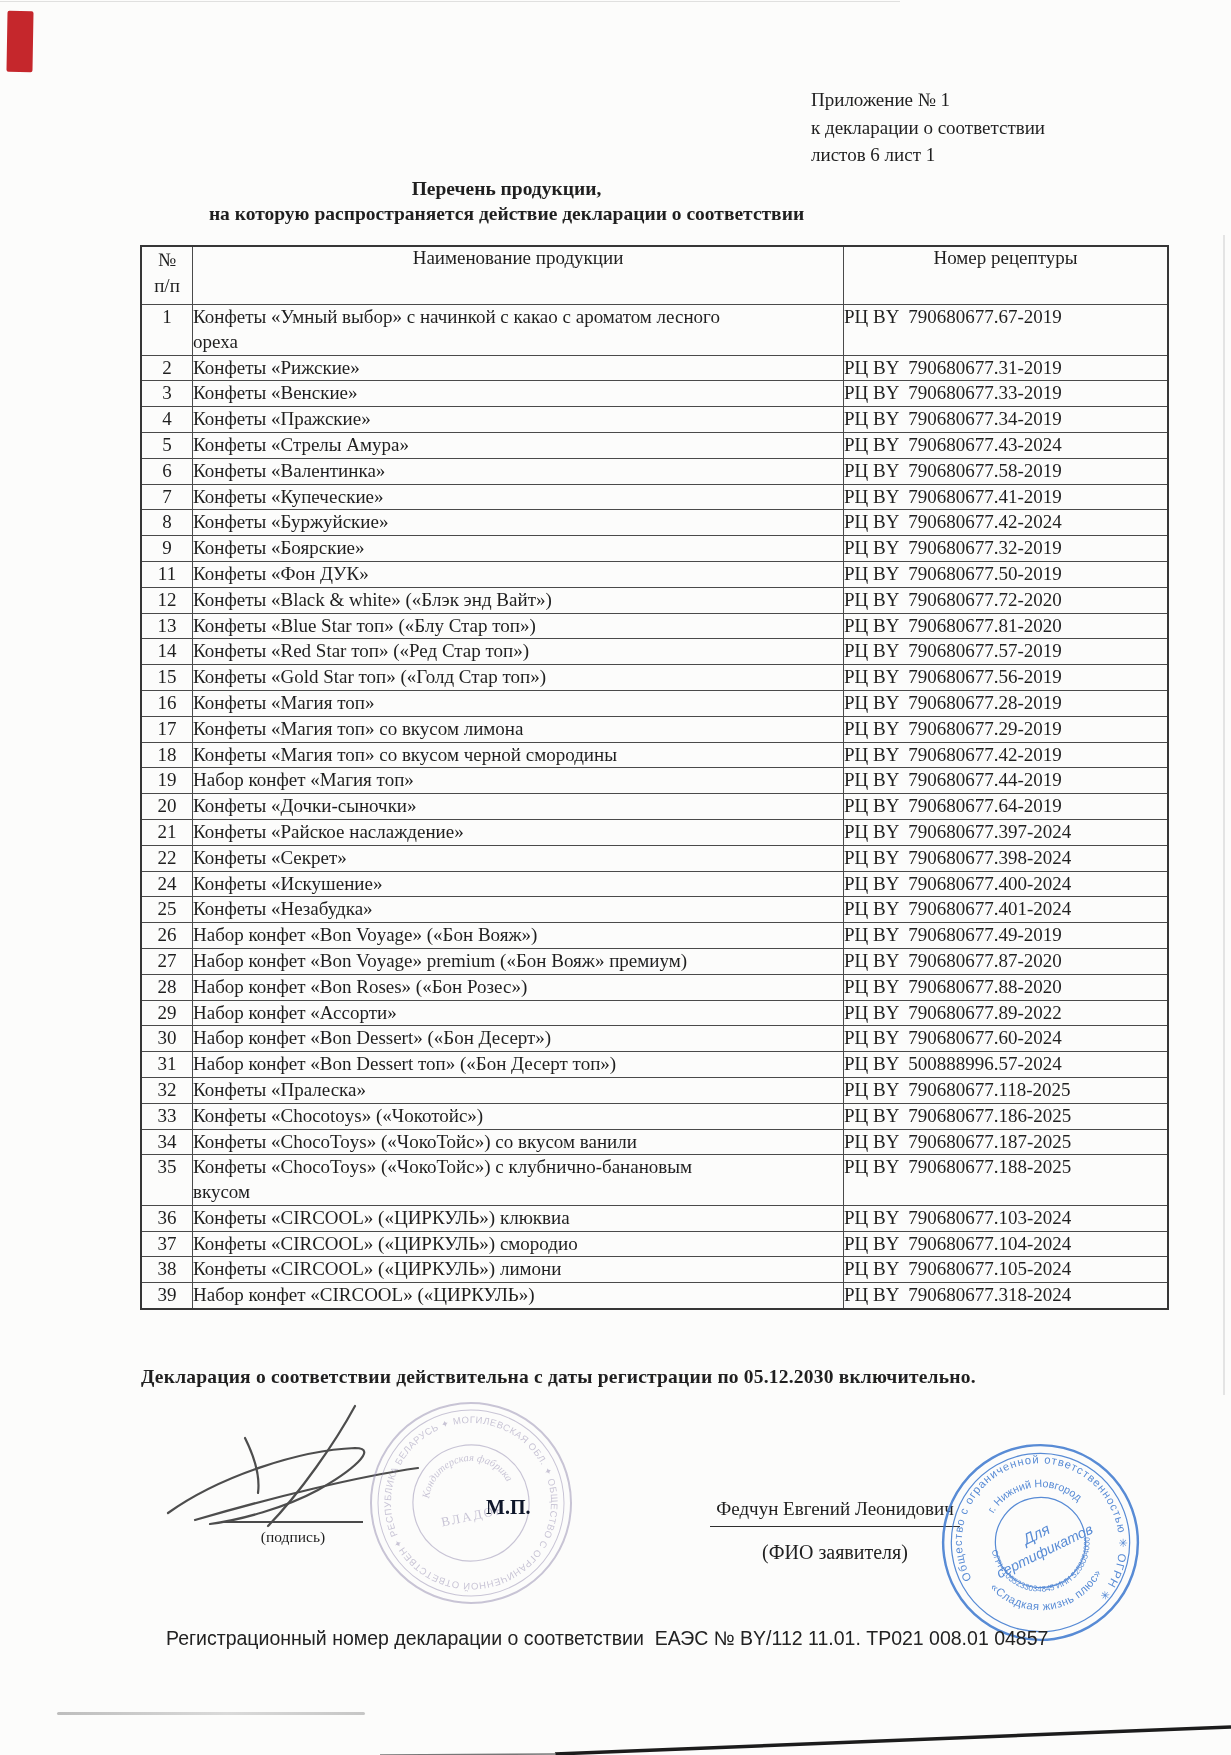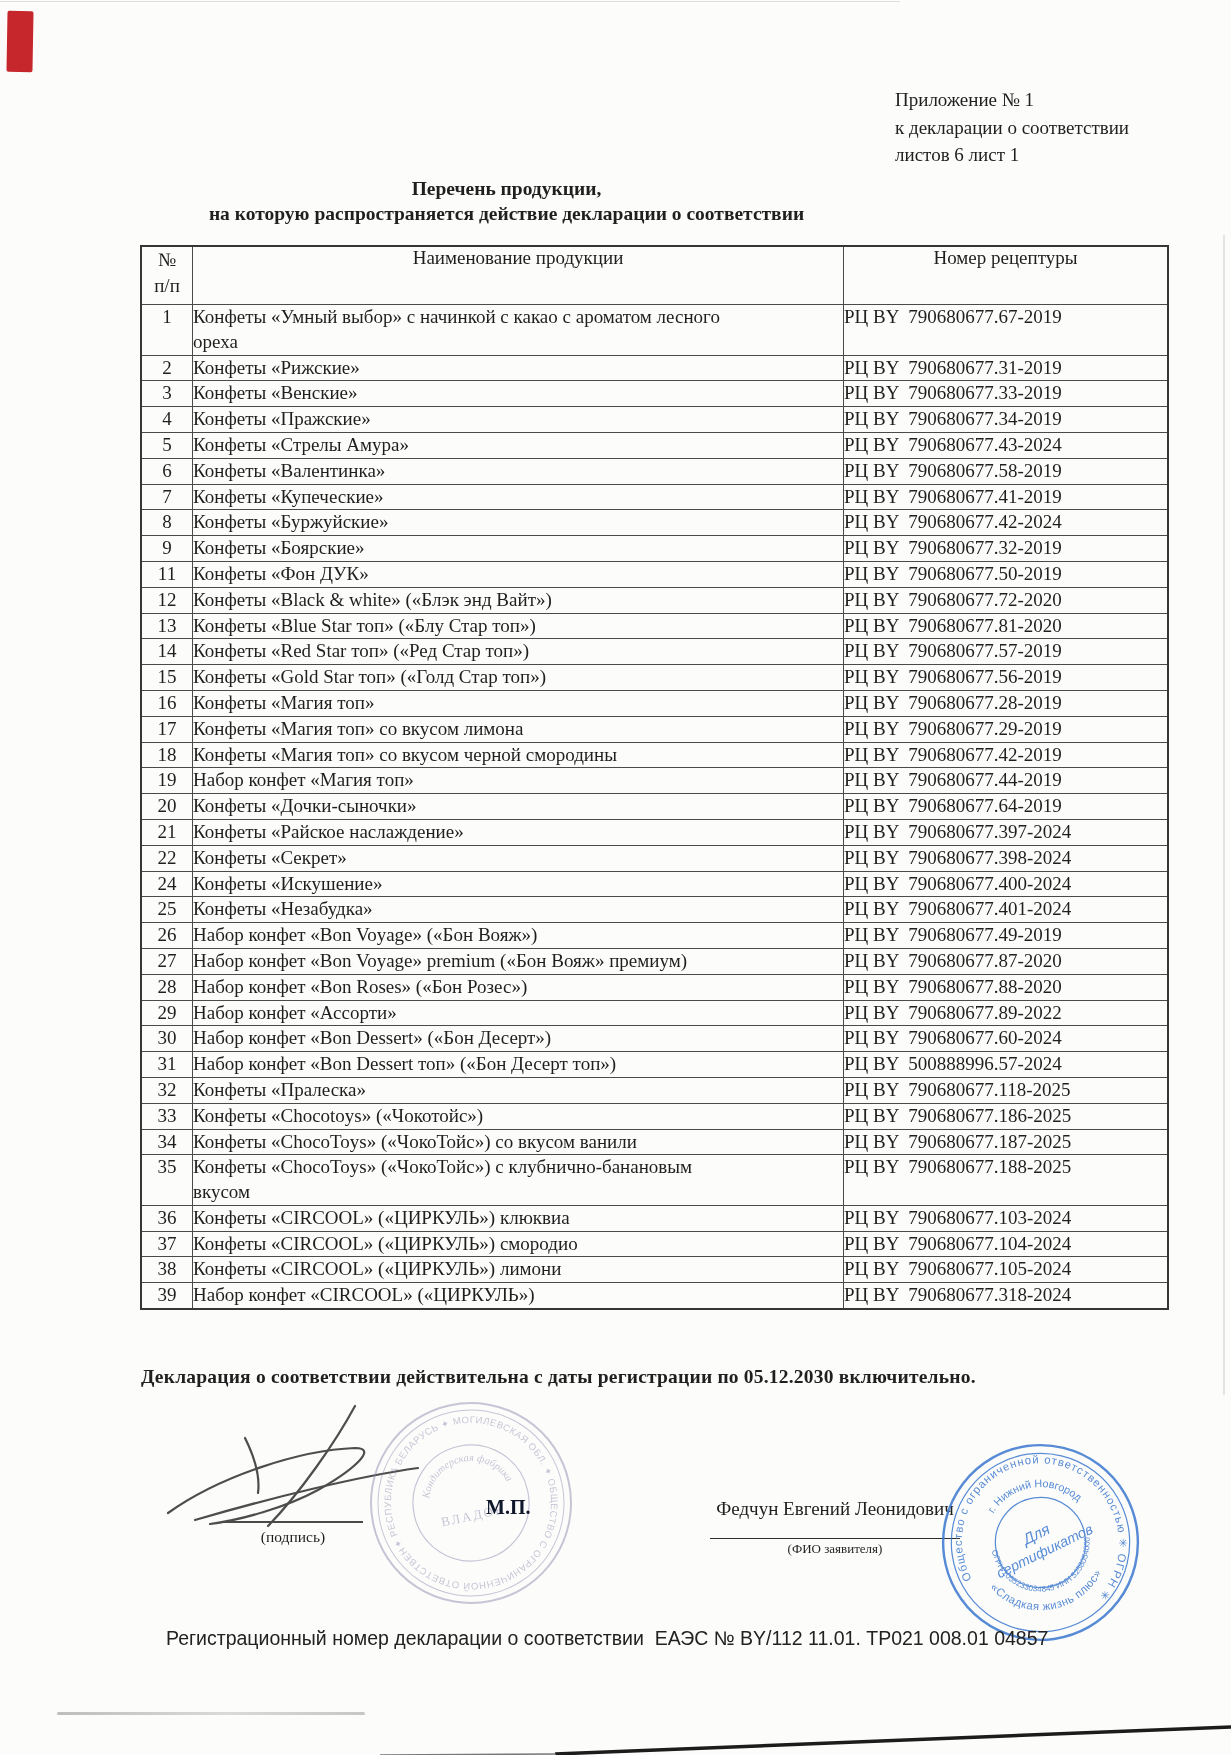--- a/index.html
+++ b/index.html
@@ -12,21 +12,21 @@
   .corner-mark { position:absolute; left:7px; top:11px; width:26px; height:61px;
     background:#c5272c; border-radius:2px; transform:rotate(1deg); }
   .top-edge { position:absolute; left:0; top:1px; width:900px; height:1px;
     background:#c9c9c9; opacity:.55; }
   .right-edge { position:absolute; left:1223px; top:235px; width:2px; height:1160px;
     background:#dcdcdc; opacity:.75; }
   .bottom-left-mark { position:absolute; left:57px; top:1712px; width:308px; height:3px;
     background:linear-gradient(90deg,#8a8a8a,#bdbdbd 55%,#9a9a9a); opacity:.55; border-radius:2px; }
   .bottom-diagonal { position:absolute; left:0; top:1700px; }
 
-  .appendix { position:absolute; left:895px; top:86px; font-size:19px; line-height:27.5px; }
+  .appendix { position:absolute; left:811px; top:86px; font-size:19px; line-height:27.5px; }
 
   .doc-title { position:absolute; left:0; top:176px; width:1013px; text-align:center;
     font-weight:bold; font-size:19.5px; line-height:25px; }
 
   table.products { position:absolute; left:140px; top:245px; width:1023px;
     border-collapse:collapse; table-layout:fixed; }
   table.products th, table.products td {
     border:1px solid #4a4a4a; vertical-align:top;
     font-size:19px; font-weight:normal; padding:0; }
   table.products { border:2px solid #363636; }
@@ -40,22 +40,22 @@
   .validity { position:absolute; left:141px; top:1366px; font-size:19.5px; font-weight:bold; letter-spacing:.2px; }
 
   .sig-svg { position:absolute; left:150px; top:1398px; }
   .sig-line { position:absolute; left:221px; top:1521px; width:142px; height:2px; background:#4a4a4a; }
   .sig-caption { position:absolute; left:228px; top:1528px; width:130px; text-align:center; font-size:15.5px; }
 
   .grey-stamp { position:absolute; left:366px; top:1398px; opacity:.45; transform:rotate(-12deg); }
   .mp-label { position:absolute; left:486px; top:1496px; font-size:20px; font-weight:600; color:#0f172a; }
 
   .applicant { position:absolute; left:700px; top:1498px; width:270px; text-align:center; }
-  .applicant-name { display:inline-block; font-size:19px; border-bottom:1.5px solid #2f2f2f; padding:0 6px 18px 6px; }
-  .applicant-caption { font-size:13px; margin-top:2px; }
+  .applicant-name { display:inline-block; font-size:19px; border-bottom:1.5px solid #2f2f2f; padding:0 6px 6px 6px; }
+  .applicant-caption { font-size:20px; margin-top:14px; }
 
   .blue-stamp { position:absolute; left:938px; top:1440px; opacity:.85; transform:rotate(-8deg); }
 
   .reg-line { position:absolute; left:130px; top:1627px; font-family:"Liberation Sans", sans-serif;
     font-size:19.5px; color:#222; white-space:pre;margin-left:36px; }
 </style>
 </head>
 <body>
 
 <div class="page">

